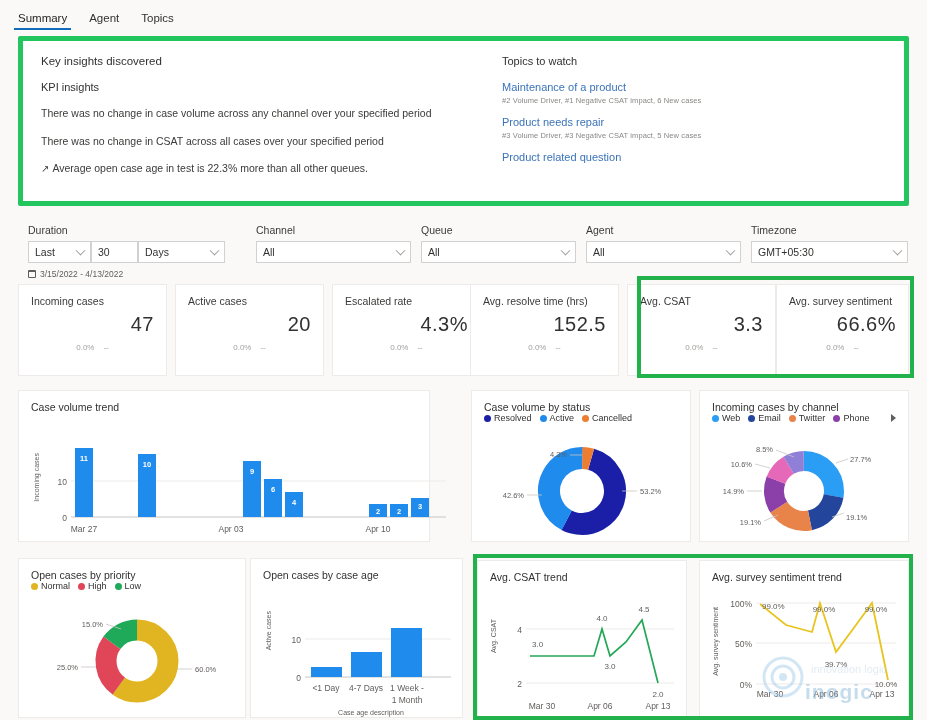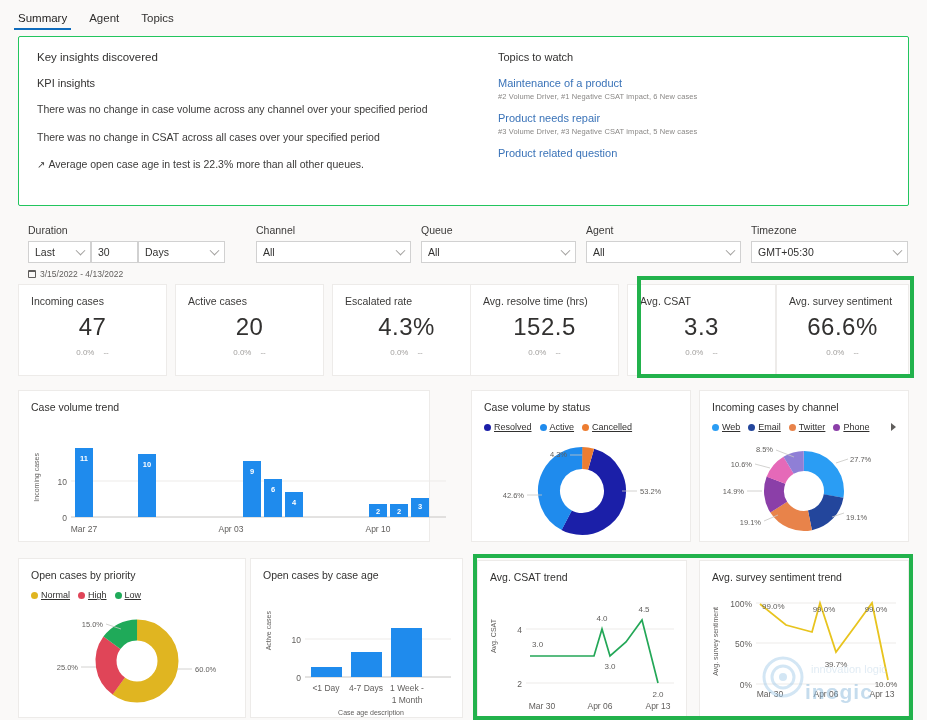--- a/index.html
+++ b/index.html
@@ -32,21 +32,21 @@
   .tab.active:after {
     content: "";
     position: absolute;
     left: 4px; right: 4px; bottom: 0;
     height: 2px; background: #0f6cbd;
   }
 
   
   .card {
     background: #ffffff;
-    border: 1px solid #22c55e;
+    border: 5px solid #22c55e;
     border-radius: 2px;
   }
 
   .insights {
     position: absolute;
     left: 18px; top: 36px;
     width: 891px; height: 170px;
     padding: 14px 18px;
     display: flex;
   }
@@ -98,22 +98,22 @@
   .kpirow { position: absolute; left: 18px; top: 284px; width: 891px; height: 92px; }
   .kpi {
     position: absolute; top: 0;
     height: 92px;
     background: #fff;
     border: 1px solid #edebe9;
     padding: 10px 12px;
   }
   .kpi-title { font-size: 10.5px; color: #3b3a39; }
   .kpi-val {
-    font-size: 24px; color: #323130; font-weight: 300;
-    text-align: center; margin-top: 6px; letter-spacing: .5px;
+    font-size: 20px; color: #323130; font-weight: 300;
+    text-align: right; margin-top: 6px; letter-spacing: .5px;
   }
   .kpi-delta {
     font-size: 8px; color: #a19f9d;
     text-align: center; margin-top: 7px;
   }
   .kpi-delta .dash { margin-left: 9px; }
 
   .greenbox {
     position: absolute;
     border: 4px solid #22b24c;
@@ -122,21 +122,21 @@
   }
 
   
   .chartcard {
     position: absolute;
     background: #fff;
     border: 1px solid #edebe9;
     padding: 10px 12px;
   }
   .ch-title { font-size: 10.5px; color: #323130; }
-  .legend { display: flex; gap: 8px; margin-top: 9px; align-items: center; text-decoration: underline; }
+  .legend { display: flex; gap: 8px; align-items: center; }
   .lg { display: flex; align-items: center; gap: 3px; font-size: 9px; color: #323130; }
   .dot { width: 7px; height: 7px; border-radius: 50%; display: inline-block; }
   .lg-more {
     margin-left: auto; width: 0; height: 0;
     border-left: 5px solid #605e5c;
     border-top: 4px solid transparent;
     border-bottom: 4px solid transparent;
     cursor: pointer;
   }
 

